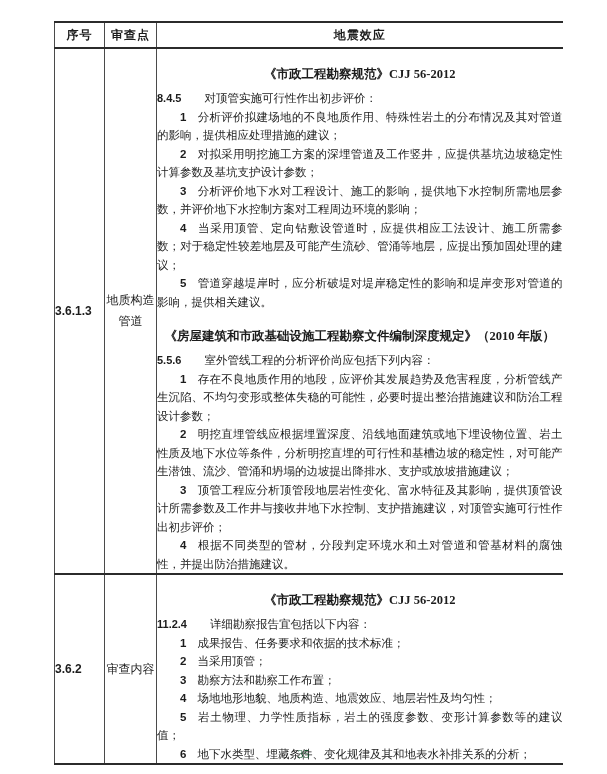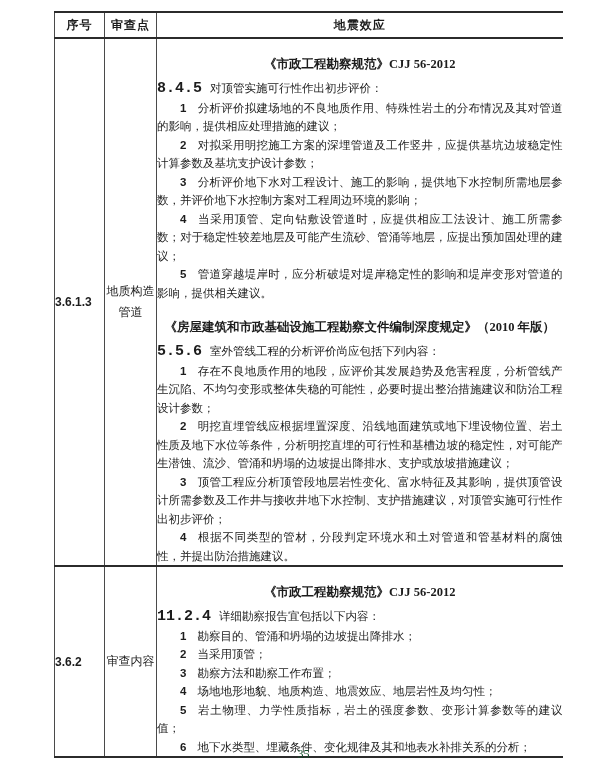--- a/index.html
+++ b/index.html
@@ -16,21 +16,21 @@
   }
   .page {
     position: relative;
     width: 607px;
     height: 774px;
     background: #ffffff;
   }
   table.doc-table {
     position: absolute;
     left: 54px;
-    top: 11px;
+    top: 21px;
     width: 508px;
     border-collapse: collapse;
     border-top: 2px solid #2b2b2b;
     border-bottom: 2px solid #2b2b2b;
     table-layout: fixed;
   }
   table.doc-table th,
   table.doc-table td {
     border-left: 1px solid #4a4a4a;
     padding: 0;
@@ -82,23 +82,23 @@
     text-align: justify;
     text-indent: 0;
   }
   p.block-item {
     margin: 0;
     line-height: 18.5px;
     text-align: justify;
     text-indent: 2em;
   }
   p.block-clause b.num {
-    font-family: Liberation Mono, monospace;
-    font-size: 15px;
-    margin-right: 8px;
+    font-family: Liberation Sans, sans-serif;
+    font-size: 11px;
+    margin-right: 23px;
   }
   p.block-item b.num {
     font-family: "Liberation Sans", "DejaVu Sans", sans-serif;
     font-size: 11.5px;
     margin-right: 11px;
   }
   .page-number {
     position: absolute;
     left: 0;
     width: 607px;
@@ -150,21 +150,21 @@
           </td>
         </tr>
         <tr class="body-row">
           <td class="seq-cell">3.6.2</td>
           <td class="point-cell">
             <div>审查内容</div>
           </td>
           <td class="content-cell">
             <p class="block-title"><span>《市政工程勘察规范》CJJ 56-2012</span></p>
             <p class="block-clause"><b class="num">11.2.4</b><span>详细勘察报告宜包括以下内容：</span></p>
-            <p class="block-item"><b class="num">1</b><span>勘察目的、管涌和坍塌的边坡提出降排水；</span></p>
+            <p class="block-item"><b class="num">1</b><span>成果报告、任务要求和依据的技术标准；</span></p>
             <p class="block-item"><b class="num">2</b><span>当采用顶管；</span></p>
             <p class="block-item"><b class="num">3</b><span>勘察方法和勘察工作布置；</span></p>
             <p class="block-item"><b class="num">4</b><span>场地地形地貌、地质构造、地震效应、地层岩性及均匀性；</span></p>
             <p class="block-item"><b class="num">5</b><span>岩土物理、力学性质指标，岩土的强度参数、变形计算参数等的建议值；</span></p>
             <p class="block-item"><b class="num">6</b><span>地下水类型、埋藏条件、变化规律及其和地表水补排关系的分析；</span></p>
           </td>
         </tr>
       </tbody>
   </table>
 

